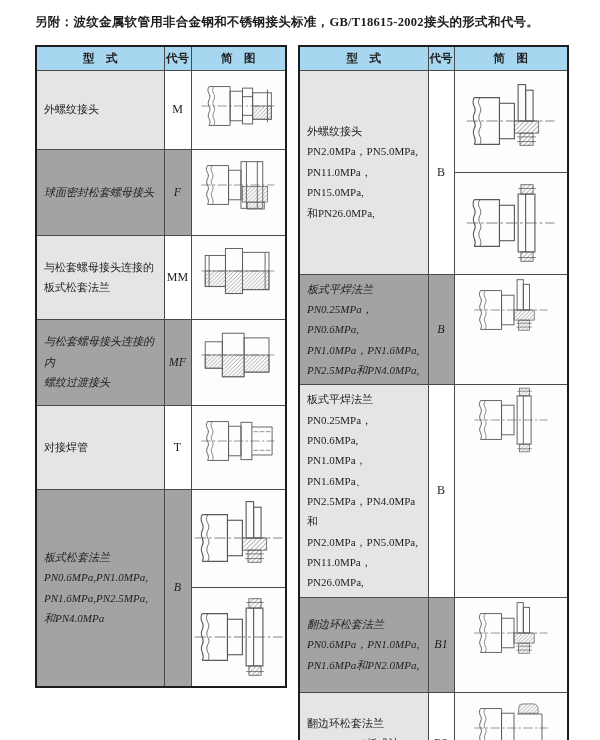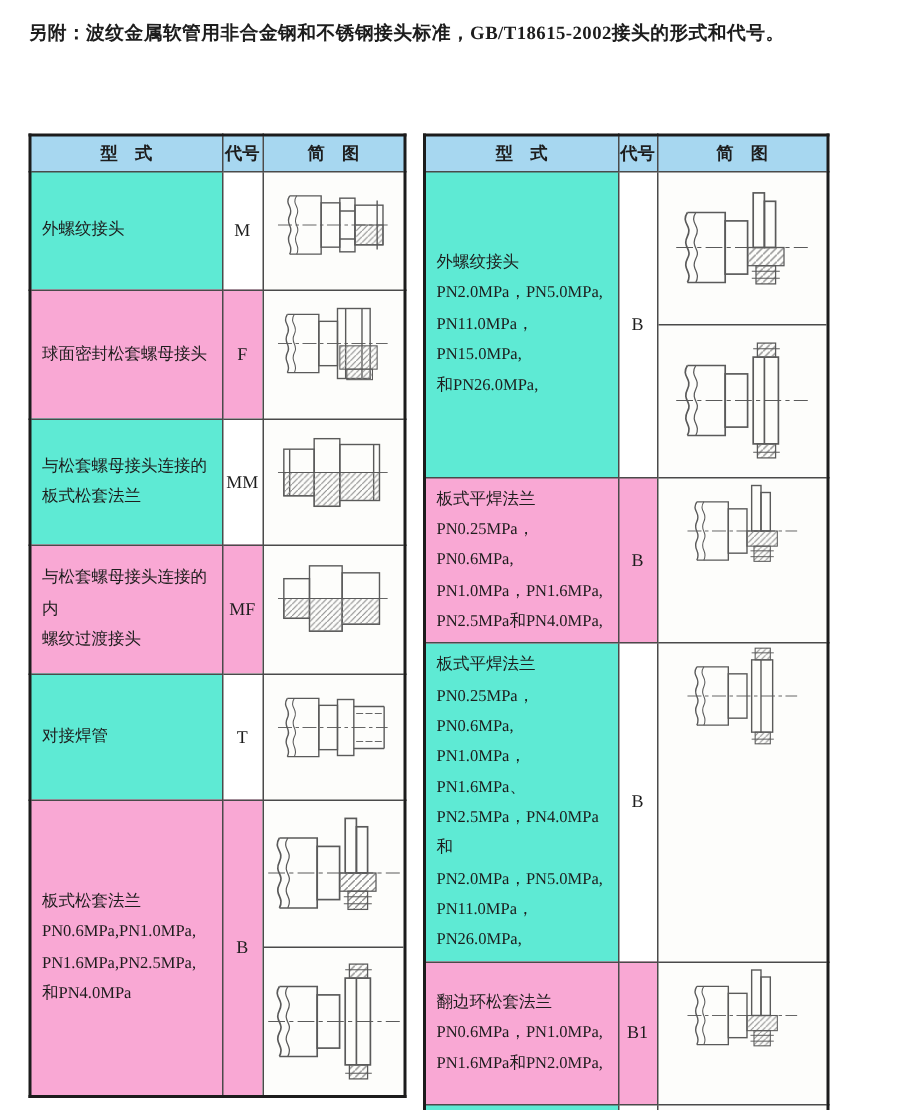--- a/index.html
+++ b/index.html
@@ -1,34 +1,34 @@
 <!DOCTYPE html>
 <html><head>
 <meta charset="utf-8">
 <style>
   html,body{margin:0;padding:0;background:#ffffff;}
   .page{
     position:relative;width:600px;height:740px;box-sizing:border-box;
-    background:#ffffff;padding:14px 20px 0 19px;
+    background:#ffffff;padding:14px 20px 0 35px;
     font-family:"Liberation Serif","DejaVu Serif",serif;color:#1d1d1d;
   }
   .title{font-size:12.5px;font-weight:700;margin:0 0 14px 0;letter-spacing:.3px;}
   .tables{display:flex;gap:11px;align-items:flex-start;}
-  table{border-collapse:collapse;table-layout:fixed;border:2px solid #1c1c1c;margin-top:44px;}
+  table{border-collapse:collapse;table-layout:fixed;border:2px solid #1c1c1c;}
   th,td{border:1px solid #4a4a4a;box-sizing:border-box;}
   th{
     background:#a7d7f0;font-size:11.5px;font-weight:700;height:24px;
     text-align:center;padding:0;
   }
   td.type{
     font-size:11px;line-height:1.85;padding:4px 7px;white-space:pre-line;
-    vertical-align:middle;text-align:left;background:#5eead4;
+    vertical-align:middle;text-align:left;background:#e5e5e5;
   }
   td.code{text-align:center;font-size:12px;background:#ffffff;padding:0;}
-  tr.hl td.type, tr.hl td.code{background:#f9a8d4;}
+  tr.hl td.type, tr.hl td.code{background:#a3a3a3;font-style:italic;}
   td.dg{padding:0;vertical-align:top;background:#fdfdfb;}
   .diag{display:flex;align-items:center;justify-content:center;width:100%;height:100%;}
   .subwrap{display:flex;flex-direction:column;width:100%;height:100%;}
   .sub{display:flex;align-items:center;justify-content:center;width:100%;}
   .sub + .sub{border-top:1px solid #4a4a4a;}
   .diag svg{display:block;height:70px;width:auto;}
   .sub svg{height:84px;}
 </style>
 </head>
 <body>

